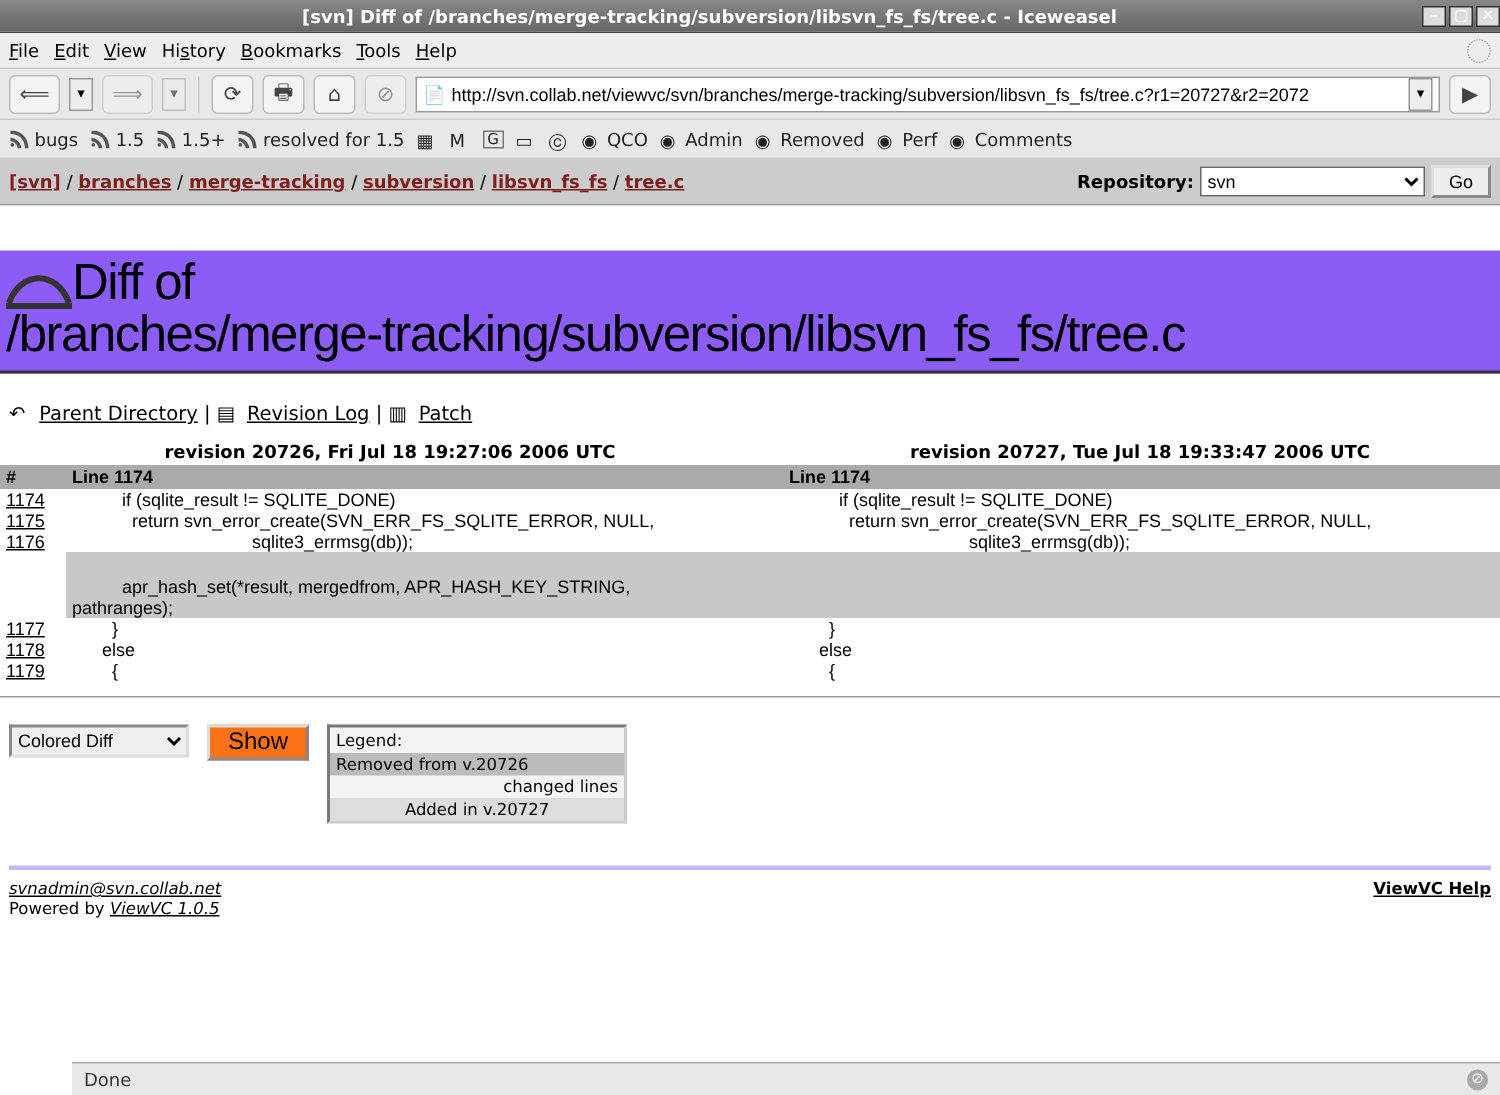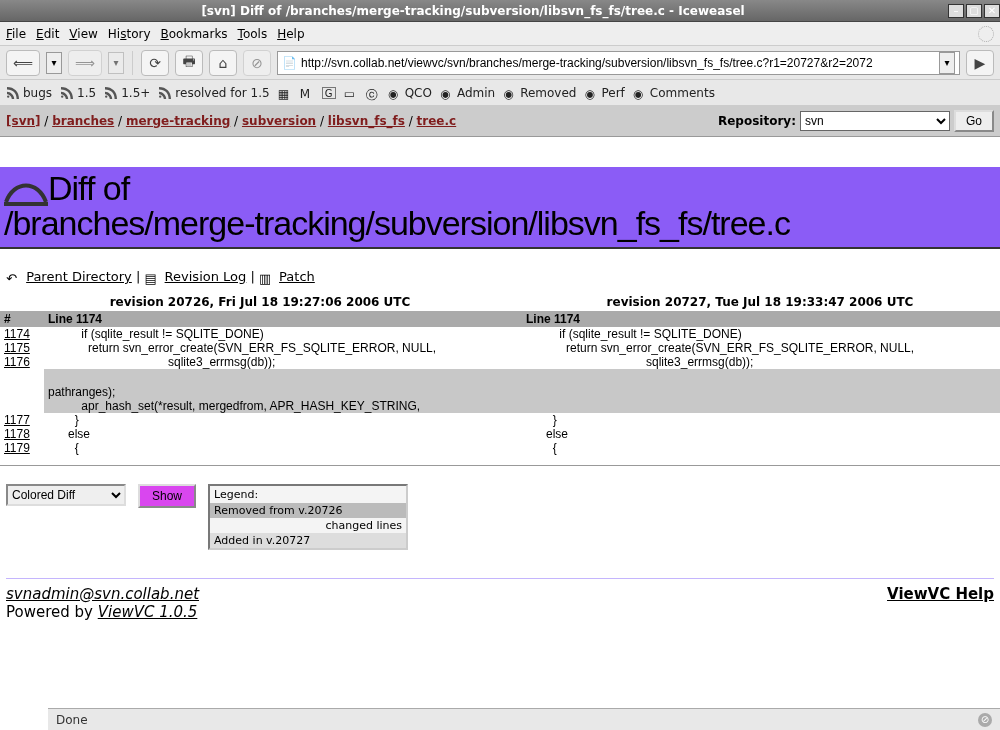--- a/index.html
+++ b/index.html
@@ -45,27 +45,27 @@
 .revheader .right { width: 48%; text-align: center; }
 .difftable { width: 100%; border-collapse: collapse; font-family: Arial, sans-serif; font-size: 12px; }
 .difftable th { background: #aaa; text-align: left; font-weight: bold; padding: 1px 4px; }
 .difftable td { padding: 0 4px; vertical-align: top; white-space: pre; font-family: Arial, sans-serif; }
 .difftable .ln { width: 44px; }
 .difftable .ln a { color: #000; text-decoration: underline; }
 .difftable .removed { background: #c8c8c8; }
 .difftable .empty-removed { background: #c8c8c8; height: 16px; }
 .controls { display: flex; align-items: flex-start; gap: 12px; padding: 18px 6px 10px 6px; margin-top: 10px; border-top: 1px solid #999; }
 .controls select { height: 22px; border: 2px inset #ddd; font-size: 12px; width: 120px; }
-.controls button { height: 24px; padding: 0 12px; border: 2px outset #ddd; background: #d946ef; font-size: 12px; }
+.controls button { height: 24px; padding: 0 12px; border: 2px outset #ddd; background: #f97316; font-size: 16px; }
 .legend { border: 2px inset #ccc; background: #f4f4f4; font-size: 11px; width: 200px; }
 .legend .lh { padding: 2px 4px; }
 .legend .row-removed { background: #bbb; padding: 1px 4px; }
 .legend .row-changed { text-align: right; padding: 1px 4px; }
-.legend .row-added { background: #ddd; text-align: left; padding: 1px 4px; }
-.footer { border-top: 1px solid #c4b5fd; margin: 18px 6px 0 6px; padding: 6px 0; font-size: 15px; display: flex; gap: 16px; }
+.legend .row-added { background: #ddd; text-align: center; padding: 1px 4px; }
+.footer { border-top: 3px solid #c4b5fd; margin: 18px 6px 0 6px; padding: 6px 0; font-size: 11px; display: flex; gap: 16px; }
 .footer a { color: #000; text-decoration: underline; font-style: italic; }
 .footer .right { margin-left: auto; font-weight: bold; }
 .footer .right a { font-style: normal; text-decoration: underline; }
 .statusbar { height: 22px; background: #e8e8e8; border-top: 1px solid #aaa; display: flex; align-items: center; padding: 0 8px; font-size: 12px; color: #333; margin-left: 48px; }
 .statusbar .sicon { margin-left: auto; width: 14px; height: 14px; border-radius: 50%; background: #aaa; display: inline-flex; align-items: center; justify-content: center; font-size: 10px; color: #fff; }
 </style>
 </head>
 <body>
 
 <div class="titlebar">
@@ -233,26 +233,26 @@
           <td>                                    sqlite3_errmsg(db));</td>
           <td>                                    sqlite3_errmsg(db));</td>
         </tr>
         <tr>
           <td class="ln"></td>
           <td class="removed empty-removed"></td>
           <td class="removed empty-removed"></td>
         </tr>
         <tr>
           <td class="ln"></td>
+          <td class="removed">          apr_hash_set(*result, mergedfrom, APR_HASH_KEY_STRING,</td>
+          <td class="removed"></td>
+        </tr>
+        <tr>
+          <td class="ln"></td>
           <td class="removed">pathranges);</td>
-          <td class="removed"></td>
-        </tr>
-        <tr>
-          <td class="ln"></td>
-          <td class="removed">          apr_hash_set(*result, mergedfrom, APR_HASH_KEY_STRING,</td>
           <td class="removed"></td>
         </tr>
         <tr>
           <td class="ln"><a href="#">1177</a></td>
           <td>        }</td>
           <td>        }</td>
         </tr>
         <tr>
           <td class="ln"><a href="#">1178</a></td>
           <td>      else</td>

